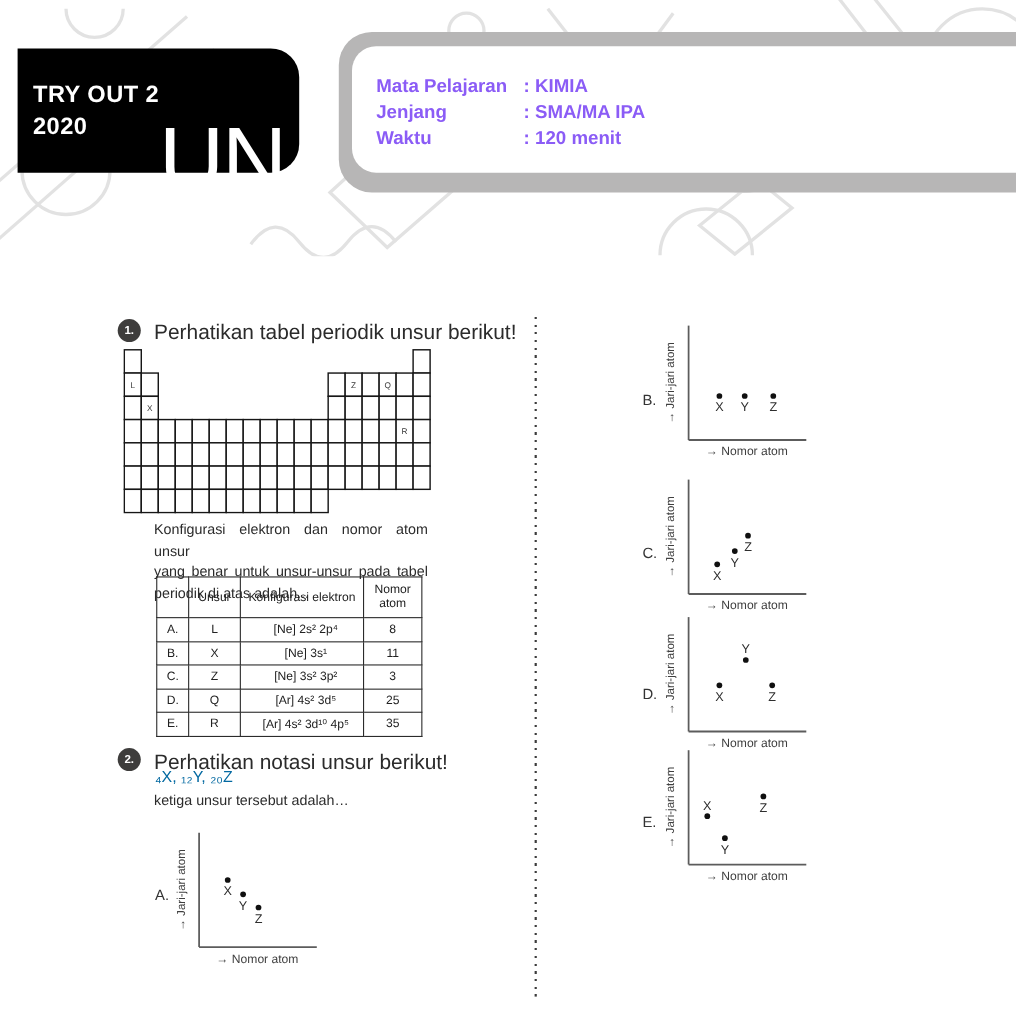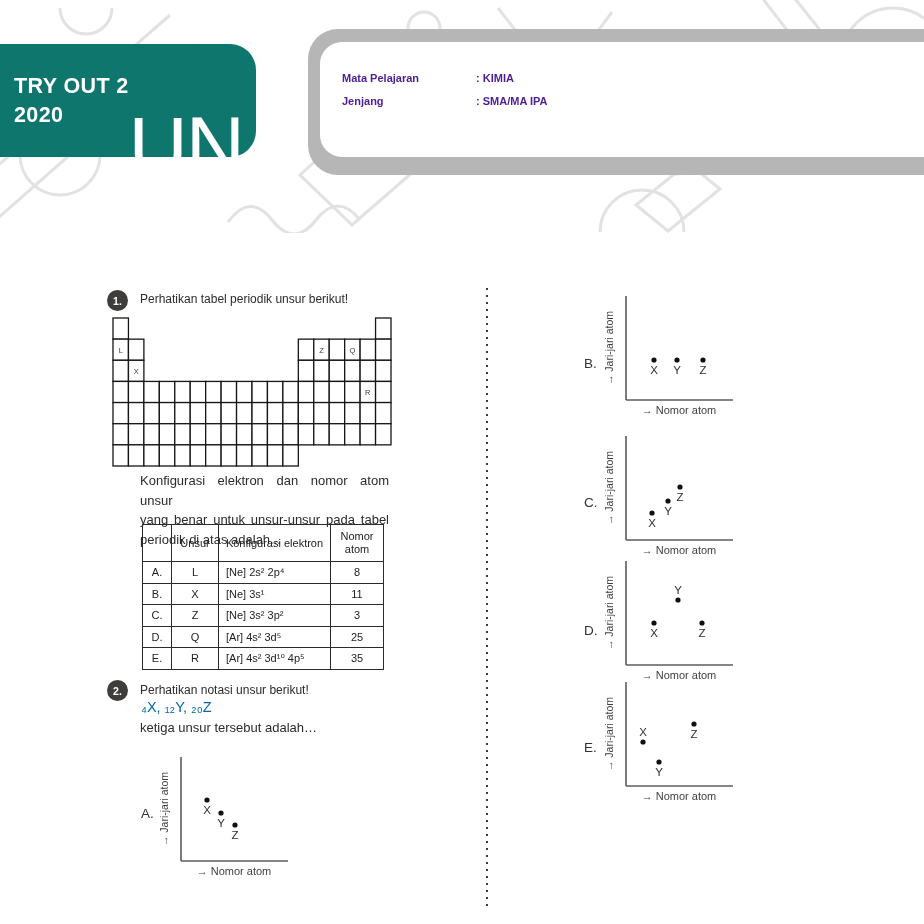--- a/index.html
+++ b/index.html
@@ -3,63 +3,63 @@
 <meta charset="utf-8">
 <style>
   html,body{margin:0;padding:0;background:#fff;}
   .page{position:relative;width:924px;height:924px;background:#ffffff;overflow:hidden;
         font-family:"Liberation Sans","DejaVu Sans",sans-serif;color:#282828;}
 
   
   .doodles{position:absolute;left:0;top:0;width:924px;height:233px;}
   .doodles *{stroke:#e2e2e2;fill:none;stroke-width:3;}
 
-  .badge-dark{position:absolute;left:0;top:44px;width:256px;height:113px;
-              background:#0f766e;border-radius:0 26px 26px 0;}
+  .badge-dark{position:absolute;left:16px;top:44px;width:256px;height:113px;
+              background:#000000;border-radius:0 26px 26px 0;}
   .badge-title{position:absolute;left:14px;top:28px;color:#fff;font-weight:700;
                font-size:21.5px;line-height:29px;letter-spacing:.4px;}
   .badge-logo{position:absolute;right:13px;top:50%;transform:translateY(-53%);
               color:#fff;font-weight:400;font-size:82px;letter-spacing:-2px;margin-top:48px;}
 
   .info-outer{position:absolute;left:308px;top:29px;width:640px;height:146px;
               background:#b7b6b6;border-radius:30px 0 0 30px;}
   .info-inner{position:absolute;left:12px;top:13px;width:628px;height:115px;
               background:#fff;border-radius:22px 0 0 22px;}
-  .info-rows{position:absolute;left:22px;top:25px;font-size:11px;font-weight:700;color:#4c1d95;}
+  .info-rows{position:absolute;left:22px;top:25px;font-size:17px;font-weight:700;color:#8b5cf6;}
   .info-row{display:flex;line-height:23.4px;}
   .info-label{width:134px;}
 
   
   .divider{position:absolute;left:486px;top:288px;width:2px;height:618px;
            background-image:repeating-linear-gradient(to bottom,#3c3c3c 0 2px,transparent 2px 7px);}
 
   
   .q-badge{position:absolute;width:21px;height:21px;border-radius:50%;background:#3e3d3c;
            color:#fff;font-size:10.5px;font-weight:700;display:flex;align-items:center;justify-content:center;}
   #q1-badge{left:107px;top:290px;}
   #q2-badge{left:107px;top:680px;}
-  .q-title{position:absolute;font-size:12px;color:#2b2b2b;text-align:center;}
+  .q-title{position:absolute;font-size:19px;color:#2b2b2b;text-align:center;}
   #q1-title{left:140px;top:292px;}
   #q2-title{left:140px;top:683px;}
 
   .ptable{position:absolute;left:112px;top:317px;}
   .ptable text{font-size:7.5px;fill:#3a3a3a;font-family:inherit;}
 
   .para{position:absolute;left:140px;width:249px;font-size:13px;line-height:19.6px;color:#2b2b2b;}
   #q1-para{top:471px;}
   #q2-para{top:718px;}
   .jl{text-align:justify;text-align-last:justify;}
 
   .opt-table{position:absolute;left:142px;top:524px;border-collapse:collapse;
              font-size:11px;color:#222;table-layout:fixed;}
   .opt-table th,.opt-table td{border:1.3px solid #2b2b2b;font-weight:400;padding:0;}
   .opt-table th{height:36px;text-align:center;line-height:13px;}
   .opt-table td{height:20.5px;}
   .c{text-align:center;}
-  .cfg{text-align:left;padding-left:7px !important;}
+  .cfg{text-align:center;padding-left:7px !important;}
 
   .notation{position:absolute;left:141px;top:699px;font-size:14.5px;color:#0369a1;}
 
   
   .graph-letter{position:absolute;font-size:13.5px;color:#333;}
   #gl-0{left:141px;top:806px;}
   #gl-1{left:584px;top:356px;}
   #gl-2{left:584px;top:495px;}
   #gl-3{left:584px;top:623px;}
   #gl-4{left:584px;top:740px;}
@@ -107,20 +107,24 @@
   <div class="info-outer">
     <div class="info-inner">
       <div class="info-rows">
         <div class="info-row">
           <div class="info-label">Mata Pelajaran</div>
           <div>: KIMIA</div>
         </div>
         <div class="info-row">
           <div class="info-label">Jenjang</div>
           <div>: SMA/MA IPA</div>
+        </div>
+        <div class="info-row">
+          <div class="info-label">Waktu</div>
+          <div>: 120 menit</div>
         </div>
       </div>
     </div>
   </div>
 
   <div class="divider"></div>
 
   <div class="q-badge" id="q1-badge">1.</div>
   <div class="q-title" id="q1-title">Perhatikan tabel periodik unsur berikut!</div>
 

